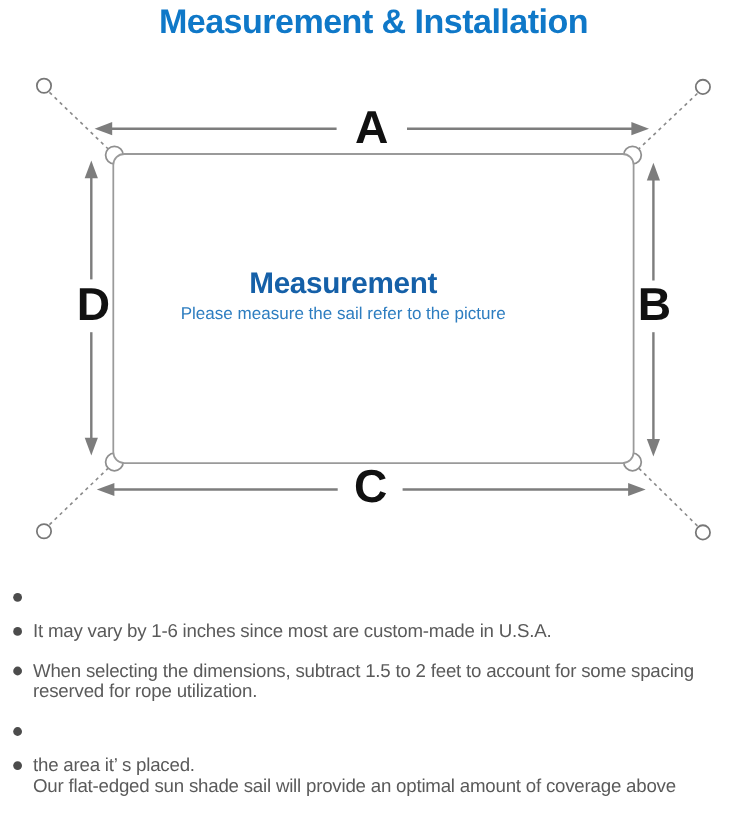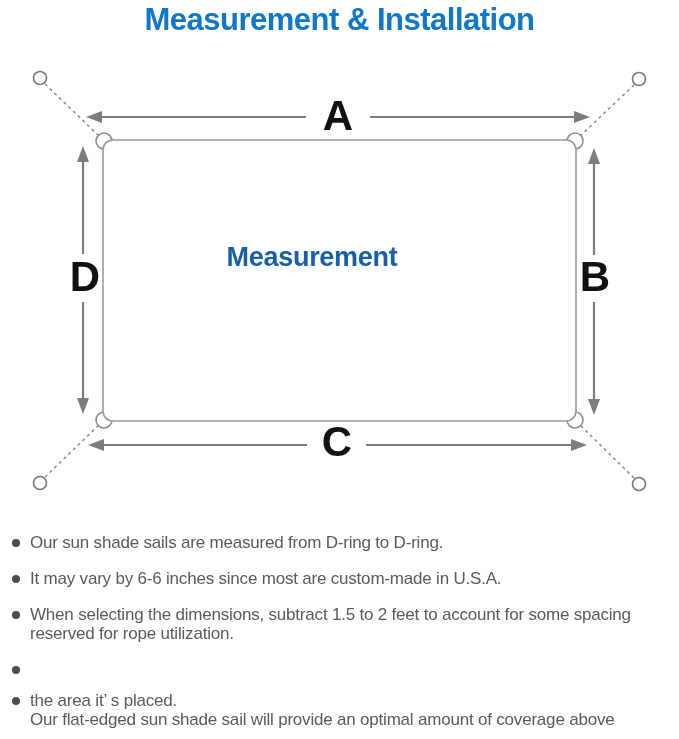--- a/index.html
+++ b/index.html
@@ -117,35 +117,33 @@
     </g>
   </svg>
 
   <div class="dim-label label-a">A</div>
   <div class="dim-label label-b">B</div>
   <div class="dim-label label-c">C</div>
   <div class="dim-label label-d">D</div>
 
   <div class="center-text">
     <div class="center-heading">Measurement</div>
+    <div class="center-sub">Please measure the sail refer to the picture</div>
   </div>
 
   <div class="bullets">
 
     <div class="bullet">
       <span class="dot"></span>
-      <div class="bl">
-        <div>Our sun shade sails are measured from D-ring to D-ring.</div>
-      </div>
     </div>
 
     <div class="bullet">
       <span class="dot"></span>
       <div class="bl">
-        <div>It may vary by 6-6 inches since most are custom-made in U.S.A.</div>
+        <div>It may vary by 1-6 inches since most are custom-made in U.S.A.</div>
       </div>
     </div>
 
     <div class="bullet">
       <span class="dot"></span>
       <div class="bl">
         <div>When selecting the dimensions, subtract 1.5 to 2 feet to account for some spacing</div>
         <div>reserved for rope utilization.</div>
       </div>
     </div>

